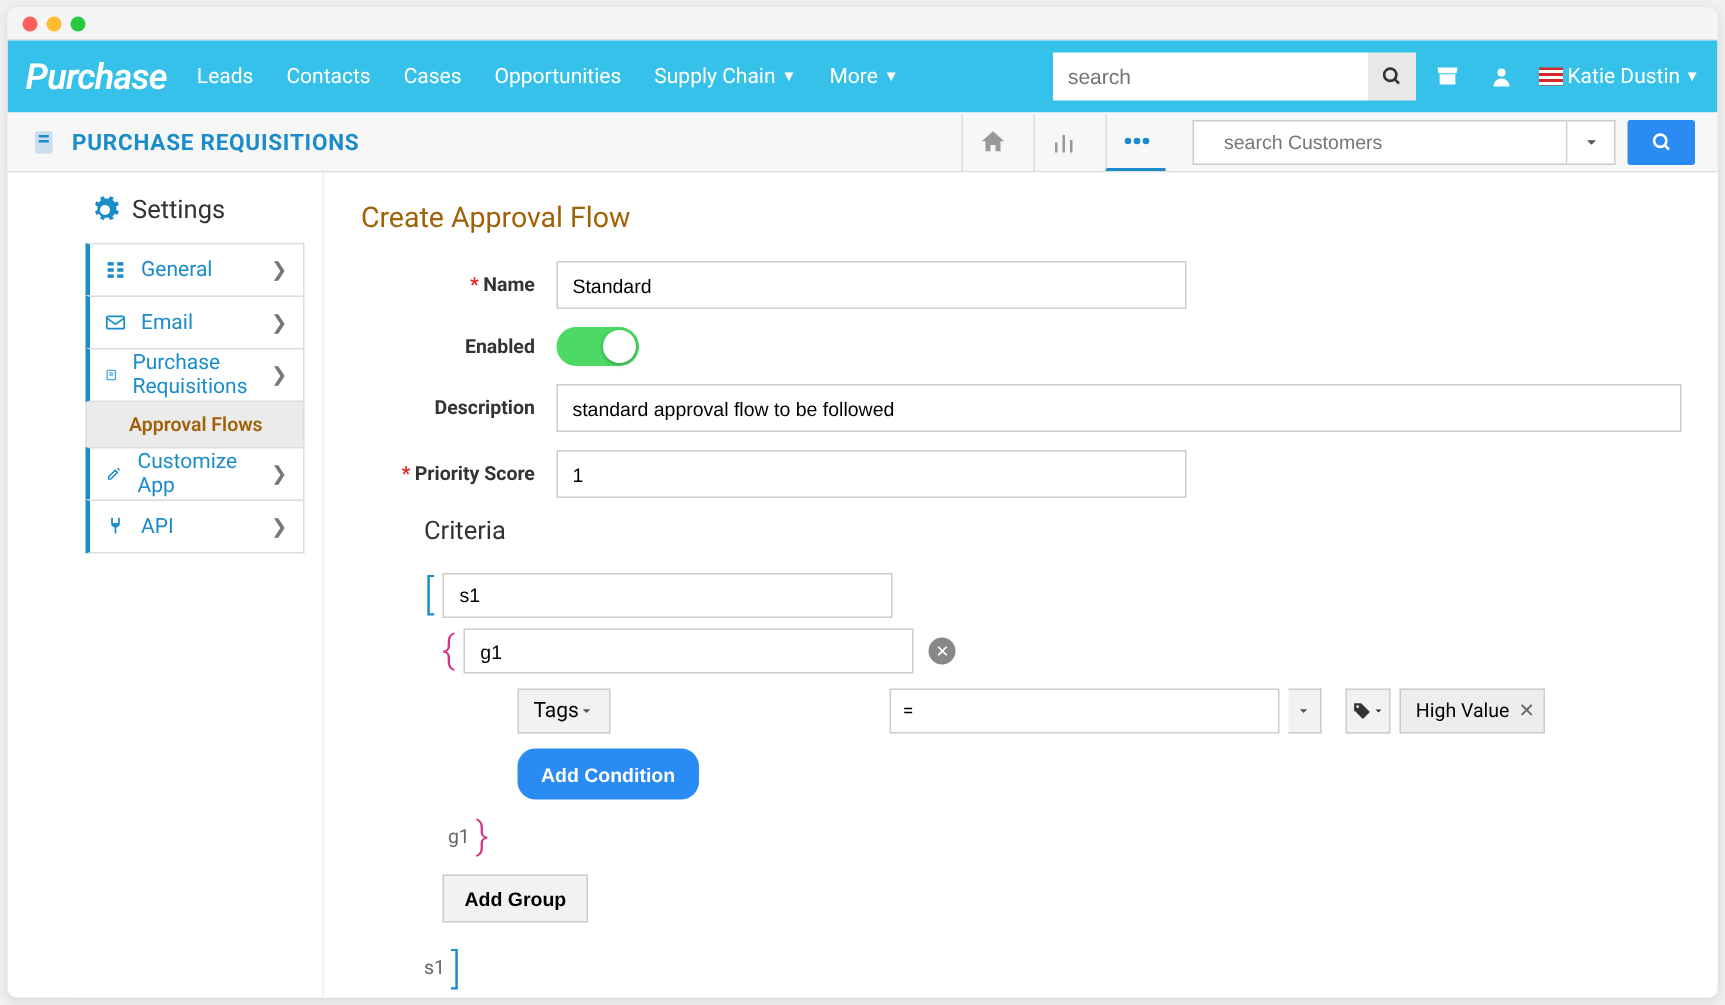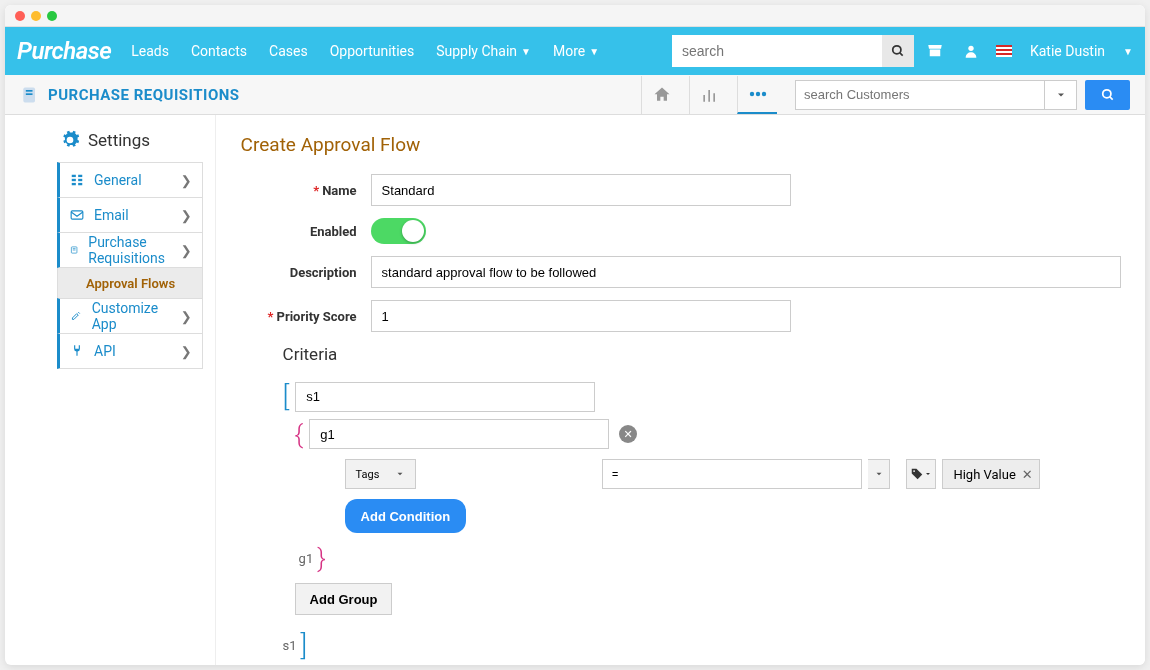--- a/index.html
+++ b/index.html
@@ -14,31 +14,31 @@
 .top-nav { background: #36c1ea; height: 48px; display: flex; align-items: center; padding: 0 12px; color: #fff; }
 .logo { font-size: 24px; font-weight: 600; font-style: italic; margin-right: 20px; letter-spacing: -0.5px; position: relative; }
 .nav-links { display: flex; gap: 22px; flex: 1; }
 .nav-link { color: #fff; font-size: 14px; cursor: pointer; display: flex; align-items: center; gap: 4px; }
 .caret-down { font-size: 10px; }
 .search-wrap { display: flex; margin-right: 10px; }
 .search-global { width: 210px; height: 32px; border: none; padding: 0 10px; font-size: 14px; outline: none; }
 .search-btn-global { width: 32px; height: 32px; background: #e8e8e8; border: none; display: flex; align-items: center; justify-content: center; cursor: pointer; }
 .top-icons { display: flex; align-items: center; gap: 14px; }
 .top-icon { width: 22px; height: 22px; display: flex; align-items: center; justify-content: center; cursor: pointer; color: #fff; }
-.user-name { color: #fff; font-size: 14px; display: flex; align-items: center; gap: 18px; cursor: pointer; }
+.user-name { color: #fff; font-size: 14px; display: flex; align-items: center; gap: 3px; cursor: pointer; }
 .user-flag { width: 16px; height: 12px; background: repeating-linear-gradient(#d62828 0 2px,#fff 2px 4px); }
 
 .sub-nav { background: #f7f7f7; border-bottom: 1px solid #ddd; height: 40px; display: flex; align-items: center; padding: 0 15px; gap: 8px; }
 .module-icon { width: 20px; height: 20px; }
 .module-title { color: #1b8cca; font-weight: 700; font-size: 15px; letter-spacing: 0.5px; }
 .sub-nav-spacer { flex: 1; }
 .sub-nav-btn { width: 40px; height: 38px; display: flex; align-items: center; justify-content: center; border-left: 1px solid #ddd; color: #999; cursor: pointer; }
 .sub-nav-btn.active { color: #1b8cca; border-bottom: 2px solid #1b8cca; }
 .customer-search { display: flex; margin-left: 10px; }
-.customer-input { width: 250px; height: 30px; border: 1px solid #ccc; padding: 0 8px; font-size: 13px; outline: none; }
+.customer-input { width: 250px; height: 30px; border: 1px solid #ccc; padding: 0 20px; font-size: 13px; outline: none; }
 .customer-dd { width: 32px; height: 30px; border: 1px solid #ccc; border-left: none; background: #fff; display: flex; align-items: center; justify-content: center; cursor: pointer; }
 .customer-search-btn { width: 45px; height: 30px; background: #2a8cf3; border: none; margin-left: 8px; display: flex; align-items: center; justify-content: center; cursor: pointer; border-radius: 2px; }
 
 .main-area { display: flex; height: calc(100% - 110px); margin-left: 40px; }
 .sidebar { width: 228px; padding: 15px 12px; background: #fff; }
 .sidebar-title { display: flex; align-items: center; gap: 8px; font-size: 17px; color: #333; margin-bottom: 12px; padding-left: 3px; }
 .gear-icon { color: #1b8cca; }
 .sidebar-item { display: flex; align-items: center; gap: 10px; height: 36px; border: 1px solid #ddd; border-left: 3px solid #1b8cca; padding: 0 10px; color: #1b8cca; font-size: 14px; cursor: pointer; background: #fff; position: relative; margin-bottom: -1px; }
 .sidebar-item .chev { margin-left: auto; color: #777; font-size: 13px; }
 .sidebar-item.expanded .chev { color: #333; }
@@ -57,21 +57,21 @@
 
 .criteria-title { font-size: 17px; color: #333; margin: 10px 0 16px 42px; }
 .criteria-area { margin-left: 42px; }
 .set-row { display: flex; align-items: center; gap: 6px; }
 .bracket-open-set { font-size: 28px; color: #1b8cca; font-weight: 300; }
 .bracket-open-group { font-size: 26px; color: #d63384; font-weight: 300; margin-left: 12px; }
 .criteria-input { border: 1px solid #ccc; height: 30px; padding: 0 10px; font-size: 13px; outline: none; width: 300px; }
 .remove-icon { width: 18px; height: 18px; background: #888; color: #fff; border-radius: 50%; display: flex; align-items: center; justify-content: center; font-size: 11px; cursor: pointer; margin-left: 4px; }
 
 .condition-row { display: flex; align-items: center; gap: 6px; margin: 10px 0 10px 62px; }
-.dd-btn { border: 1px solid #ccc; height: 30px; padding: 0 10px; background: #f2f2f2; display: flex; align-items: center; gap: 16px; font-size: 11px; cursor: pointer; }
+.dd-btn { border: 1px solid #ccc; height: 30px; padding: 0 10px; background: #f2f2f2; display: flex; align-items: center; gap: 0; font-size: 14px; cursor: pointer; }
 .op-select { border: 1px solid #ccc; height: 30px; width: 260px; padding: 0 8px; font-size: 13px; background: #fff; display: flex; align-items: center; justify-content: space-between; cursor: pointer; margin-left: 180px; }
 .op-dd { width: 22px; height: 30px; border: 1px solid #ccc; border-left: none; background: #f2f2f2; display: flex; align-items: center; justify-content: center; cursor: pointer; }
 .tag-sel-btn { border: 1px solid #ccc; height: 30px; width: 30px; background: #f2f2f2; display: flex; align-items: center; justify-content: center; cursor: pointer; margin-left: 10px; }
 .tag-chip { border: 1px solid #ccc; height: 30px; background: #ededed; padding: 0 6px 0 10px; display: flex; align-items: center; gap: 6px; font-size: 13px; }
 
 .add-cond-btn { background: #2a8cf3; color: #fff; border: none; height: 34px; padding: 0 16px; font-size: 13px; font-weight: 600; cursor: pointer; margin-left: 62px; border-radius: 12px; }
 .close-group { display: flex; align-items: center; gap: 4px; margin: 10px 0 10px 16px; font-size: 13px; color: #666; }
 .close-group .brace { font-size: 26px; color: #d63384; font-weight: 300; }
 .add-group-btn { border: 1px solid #ccc; background: #f2f2f2; height: 32px; padding: 0 14px; font-size: 13px; font-weight: 600; cursor: pointer; margin-left: 12px; }
 .close-set { display: flex; align-items: center; gap: 4px; margin-top: 14px; font-size: 13px; color: #666; }

